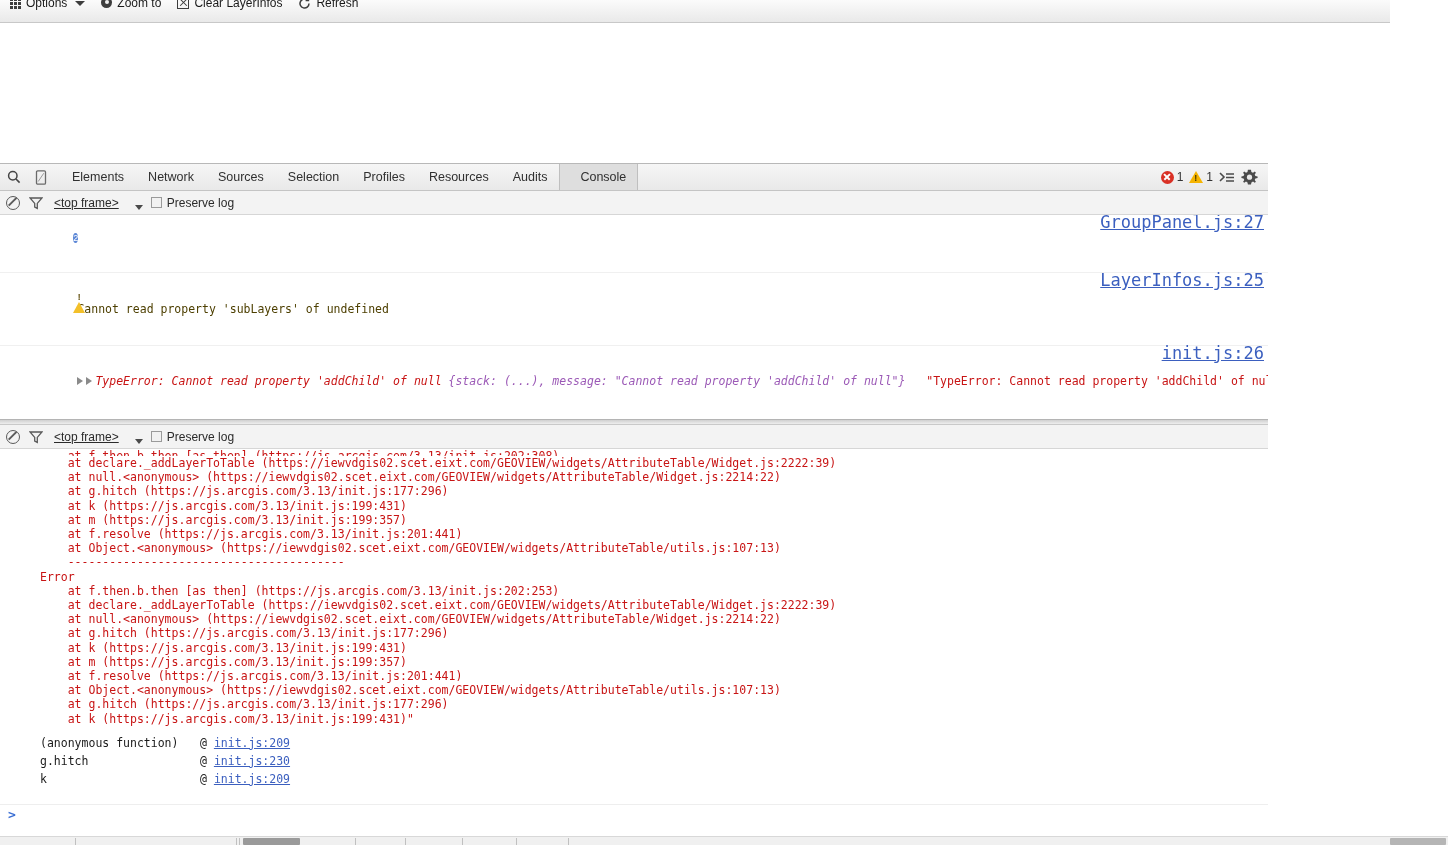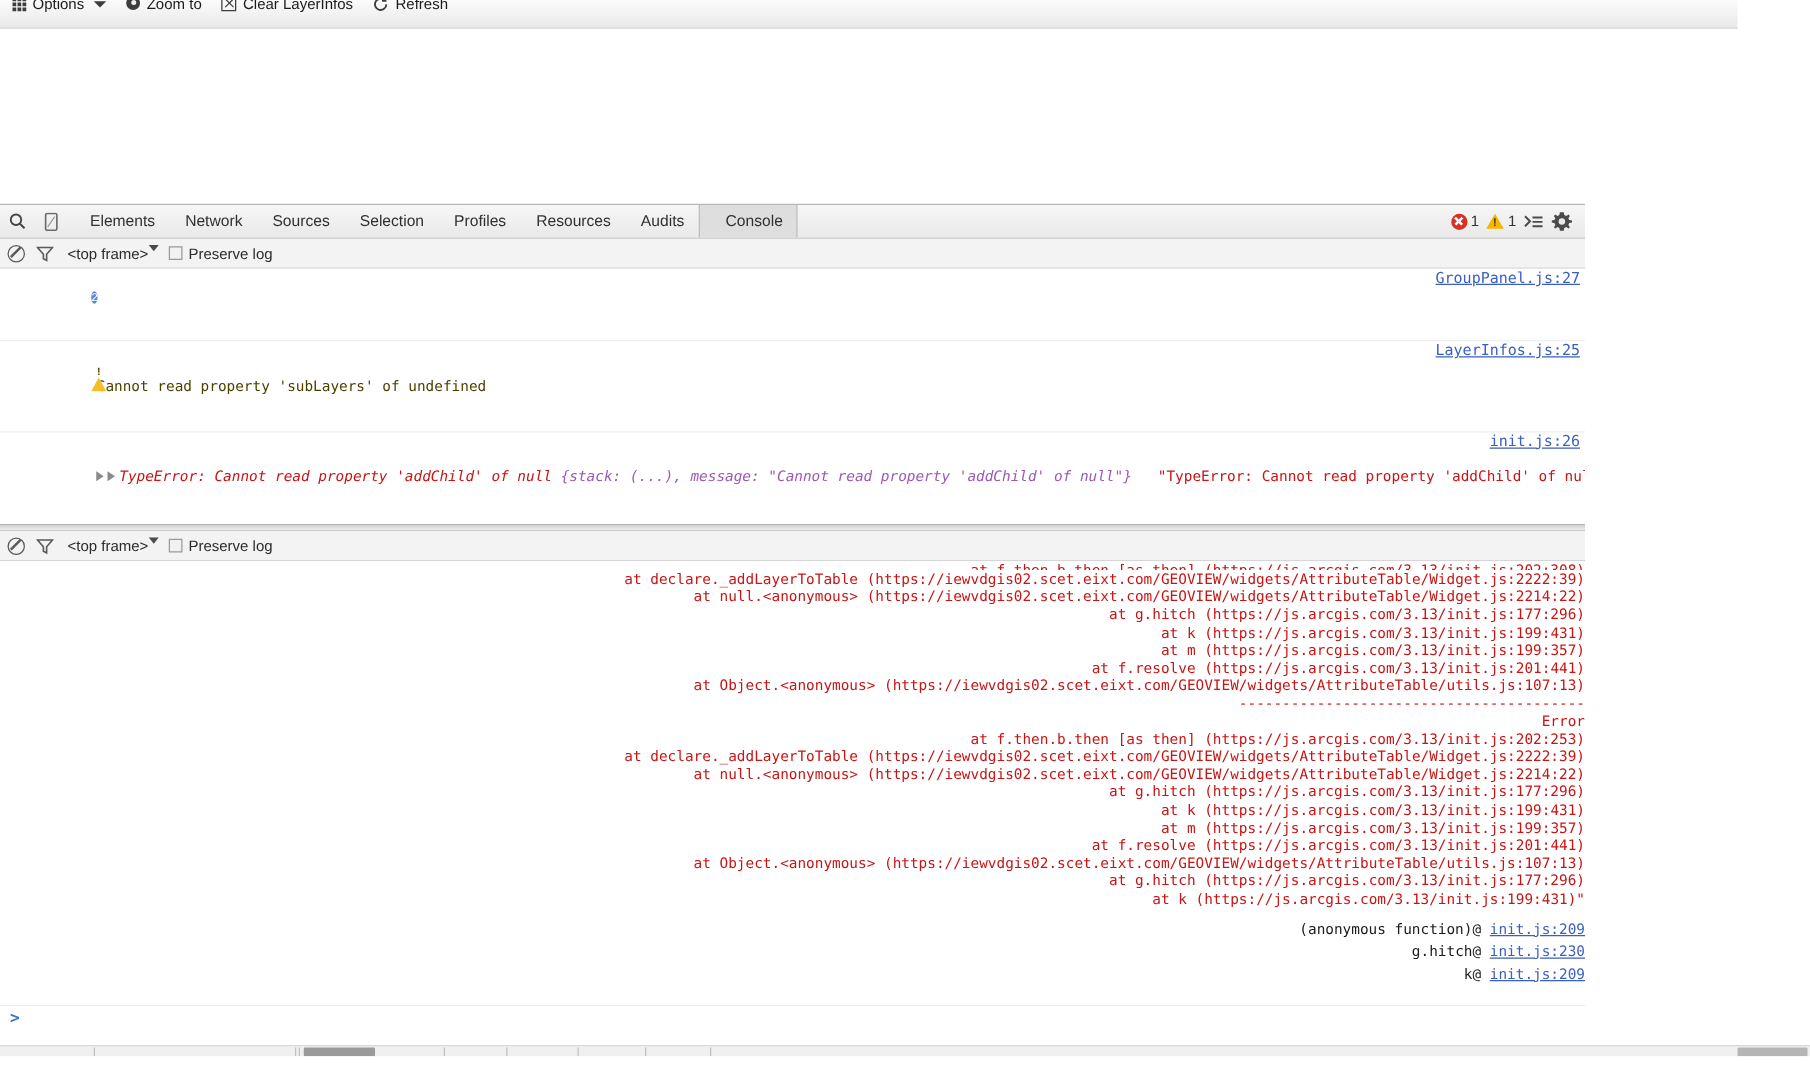--- a/index.html
+++ b/index.html
@@ -228,24 +228,25 @@
     content: "";
     position: absolute;
     left: 0.3px; top: 4.8px;
     width: 10.5px; height: 1.6px;
     background: #5a5a5a;
     transform: rotate(-45deg);
   }
   .ic-funnel { cursor: pointer; display:flex; }
   .frame-sel {
     display: flex;
-    align-items: flex-start;
-    gap: 0;
+    align-items: flex-end;
+    gap: 16px;
     cursor: pointer;
     margin-left: 2px;
+    text-decoration: underline;
   }
   .frame-sel .caret-sm {
     width: 0; height: 0;
     border-left: 4.5px solid transparent;
     border-right: 4.5px solid transparent;
     border-top: 5px solid #4a4a4a;
   }
   .preserve {
     display: flex;
     align-items: center;
@@ -262,21 +263,21 @@
 
   
   .console-area {
     position: relative;
     overflow: hidden;
     background: #fff;
     font-family: "DejaVu Sans Mono", "Liberation Mono", monospace;
     font-size: 11.5px;
   }
   #console-top { height: 204px; }
-  #console-bottom { height: 355px; text-align: right; }
+  #console-bottom { height: 355px; }
 
   .msg-row {
     position: relative;
     min-height: 14.3px;
     line-height: 14.3px;
     padding-left: 22px;
     white-space: pre;
     border-bottom: 1px solid #f0f0f0;
   }
   .msg-row.nb { border-bottom: none; }
@@ -352,21 +353,21 @@
     text-decoration: underline;
     cursor: pointer;
   }
   .src-link {
     position: absolute;
     right: 4px;
     top: 0;
     color: #3b5fbf;
     text-decoration: underline;
     cursor: pointer;
-    font-size: 12px;
+    font-size: 17px;
     white-space: pre;
   }
   .stack-row {
     padding-left: 40px;
     line-height: 14.2px;
     white-space: pre;
     color: #c81414;
     border-bottom: none;
   }
   .stack-row.indent2 { }

